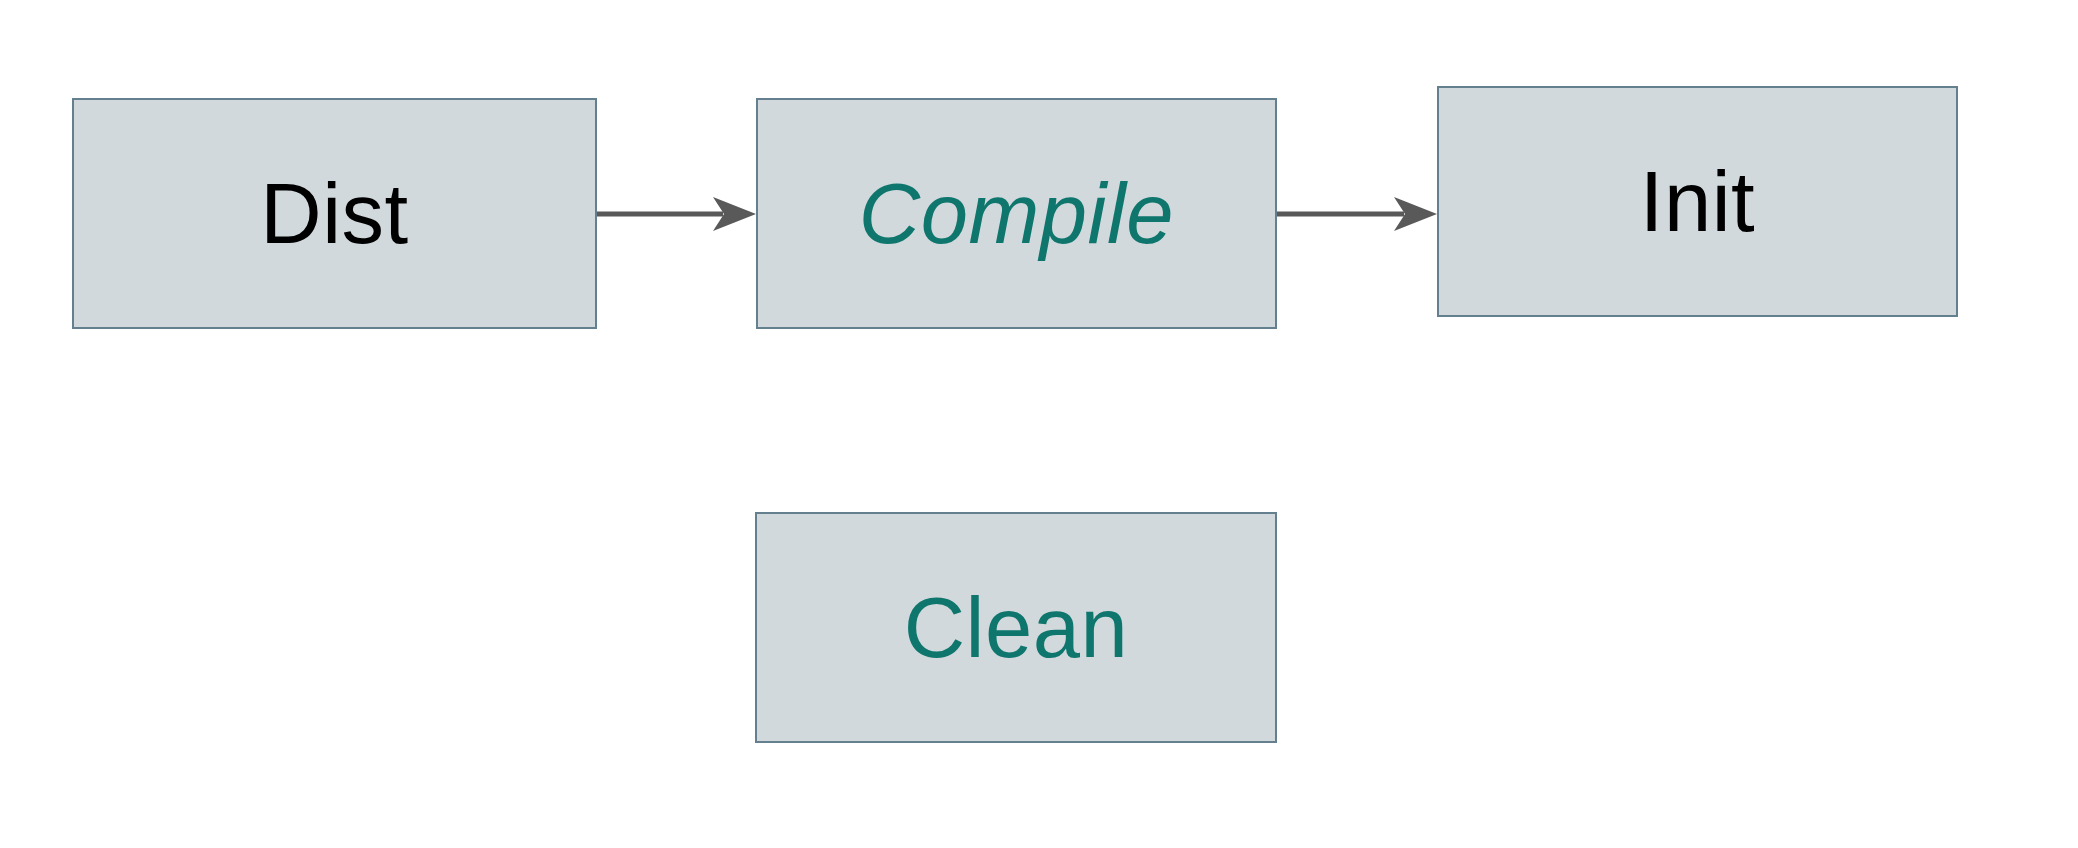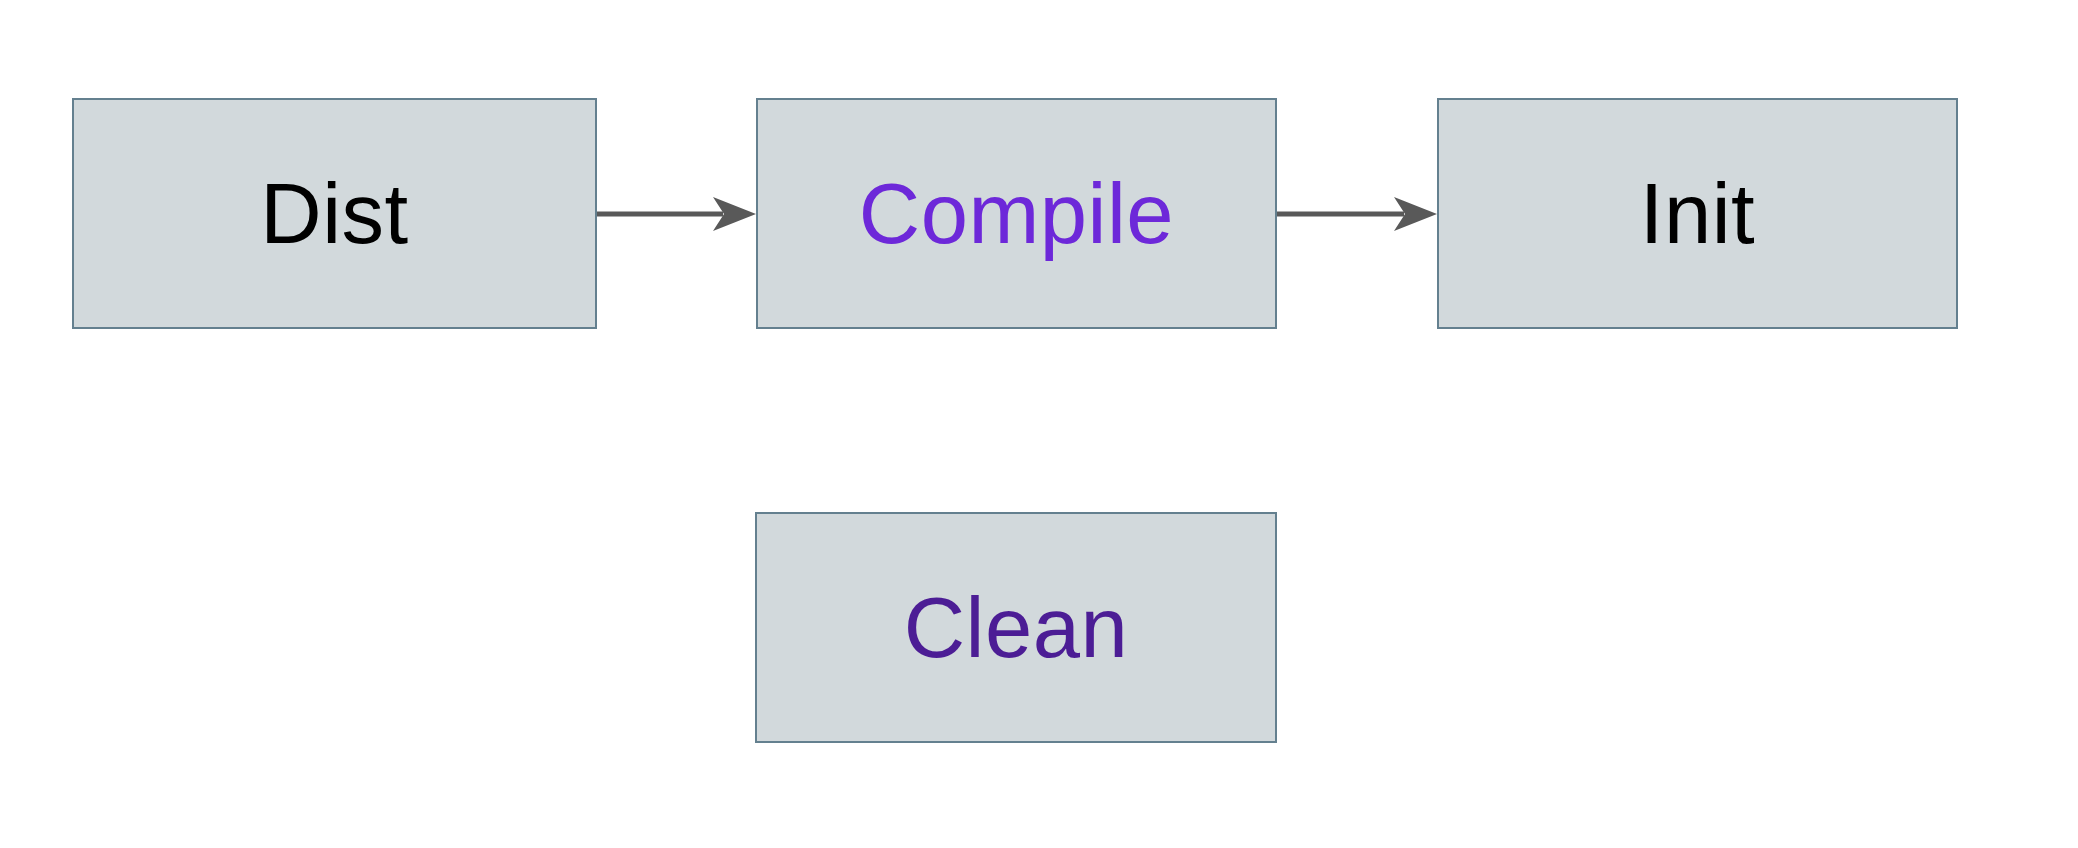--- a/index.html
+++ b/index.html
@@ -50,21 +50,21 @@
       </g>
       <g>
         <line x1="1277" y1="214" x2="1404" y2="214" stroke="#595959" stroke-width="5"></line>
         <polygon points="1437,214 1394,197 1405,214 1394,231" fill="#595959"></polygon>
       </g>
     </svg>
 <div class="flow-node" style="left: 72px; top: 98px; width: 525px; height: 231px; background: rgb(210, 217, 220); border-color: rgb(100, 128, 143);">
       <span class="node-label" style="color: rgb(0, 0, 0);">Dist</span>
     </div>
     <div class="flow-node" style="left: 756px; top: 98px; width: 521px; height: 231px; background: rgb(210, 217, 220); border-color: rgb(100, 128, 143);">
-      <span class="node-label" style="color: #6d28d9;">Compile</span>
+      <span class="node-label" style="color: #0f766e; font-style: italic;">Compile</span>
     </div>
-    <div class="flow-node" style="left: 1437px; top: 98px; width: 521px; height: 231px; background: rgb(210, 217, 220); border-color: rgb(100, 128, 143);">
+    <div class="flow-node" style="left: 1437px; top: 86px; width: 521px; height: 231px; background: rgb(210, 217, 220); border-color: rgb(100, 128, 143);">
       <span class="node-label" style="color: rgb(0, 0, 0);">Init</span>
     </div>
     <div class="flow-node" style="left: 755px; top: 512px; width: 522px; height: 231px; background: rgb(210, 217, 220); border-color: rgb(100, 128, 143);">
-      <span class="node-label" style="color: #4c1d95;">Clean</span>
+      <span class="node-label" style="color: #0f766e;">Clean</span>
     </div>
   </div>
 
 </body></html>

